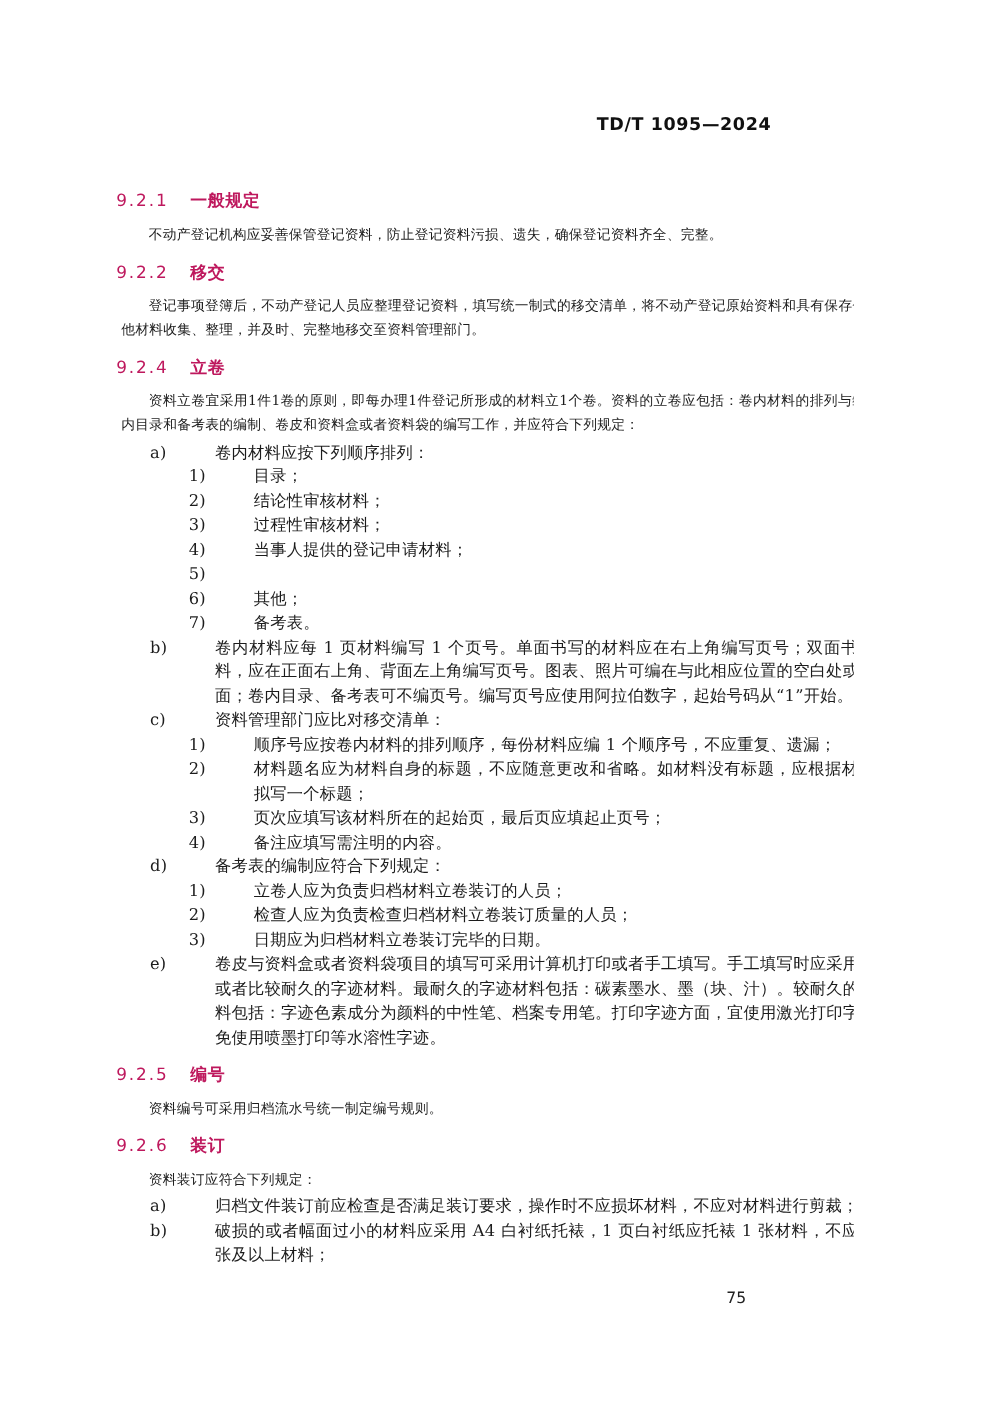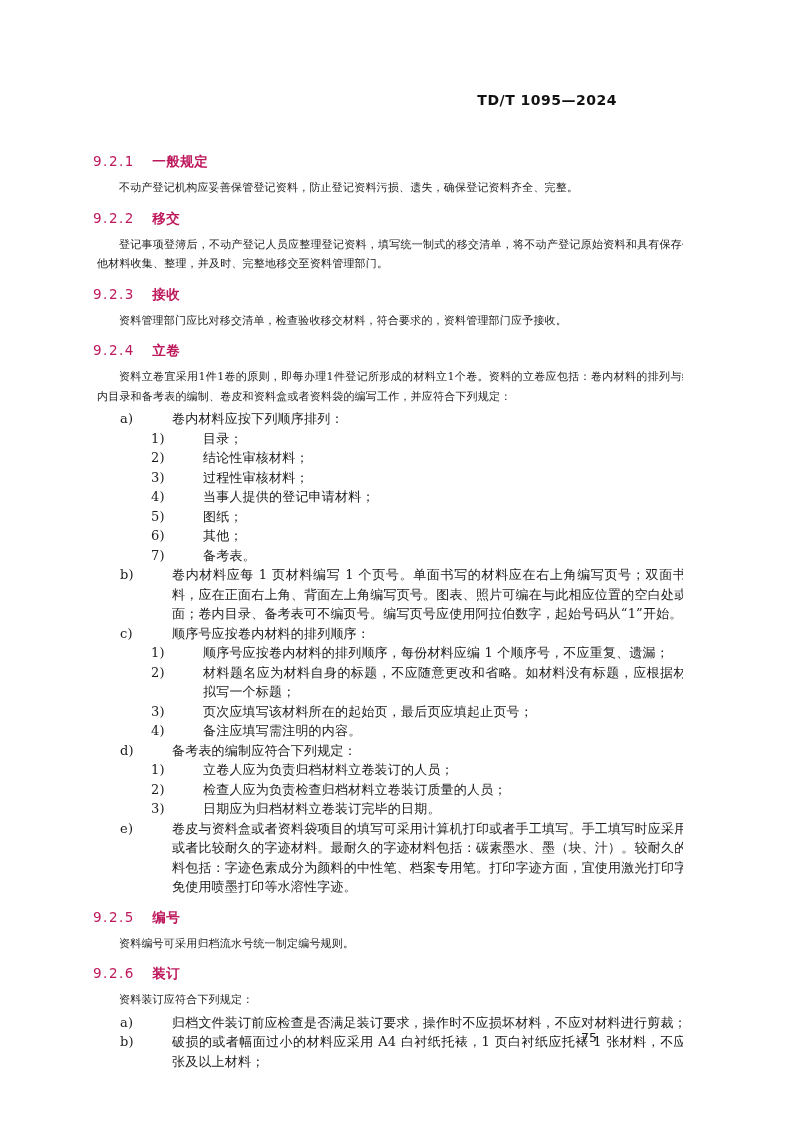--- a/index.html
+++ b/index.html
@@ -54,27 +54,20 @@
     </div>
 
     <div class="section">
       <div class="section-heading">
         <span class="sec-num">9.2.2</span>
         <span class="sec-title">移交</span>
       </div>
       <p class="para">登记事项登簿后，不动产登记人员应整理登记资料，填写统一制式的移交清单，将不动产登记原始资料和具有保存价值的其他材料收集、整理，并及时、完整地移交至资料管理部门。</p>
     </div>
 
-    <div class="section">
-      <div class="section-heading">
-        <span class="sec-num">9.2.3</span>
-        <span class="sec-title">接收</span>
-      </div>
-      <p class="para">资料管理部门应比对移交清单，检查验收移交材料，符合要求的，资料管理部门应予接收。</p>
-    </div>
 
     <div class="section">
       <div class="section-heading">
         <span class="sec-num">9.2.4</span>
         <span class="sec-title">立卷</span>
       </div>
       <p class="para">资料立卷宜采用1件1卷的原则，即每办理1件登记所形成的材料立1个卷。资料的立卷应包括：卷内材料的排列与编号、卷内目录和备考表的编制、卷皮和资料盒或者资料袋的编写工作，并应符合下列规定：</p>
 
       <div class="li l1">
         <span class="li-label">a)</span>
@@ -91,39 +84,38 @@
       <div class="li l2">
         <span class="li-label">3)</span>
         <span class="li-text">过程性审核材料；</span>
       </div>
       <div class="li l2">
         <span class="li-label">4)</span>
         <span class="li-text">当事人提供的登记申请材料；</span>
       </div>
       <div class="li l2">
         <span class="li-label">5)</span>
-        <span class="li-text">图纸；</span>
       </div>
       <div class="li l2">
         <span class="li-label">6)</span>
         <span class="li-text">其他；</span>
       </div>
       <div class="li l2">
         <span class="li-label">7)</span>
         <span class="li-text">备考表。</span>
       </div>
 
       <div class="li l1">
         <span class="li-label">b)</span>
         <span class="li-text">卷内材料应每 1 页材料编写 1 个页号。单面书写的材料应在右上角编写页号；双面书写的材料，应在正面右上角、背面左上角编写页号。图表、照片可编在与此相应位置的空白处或者其背面；卷内目录、备考表可不编页号。编写页号应使用阿拉伯数字，起始号码从“1”开始。</span>
       </div>
 
       <div class="li l1">
         <span class="li-label">c)</span>
-        <span class="li-text">顺序号应按卷内材料的排列顺序：</span>
+        <span class="li-text">资料管理部门应比对移交清单：</span>
       </div>
       <div class="li l2">
         <span class="li-label">1)</span>
         <span class="li-text">顺序号应按卷内材料的排列顺序，每份材料应编 1 个顺序号，不应重复、遗漏；</span>
       </div>
       <div class="li l2">
         <span class="li-label">2)</span>
         <span class="li-text">材料题名应为材料自身的标题，不应随意更改和省略。如材料没有标题，应根据材料内容拟写一个标题；</span>
       </div>
       <div class="li l2">

